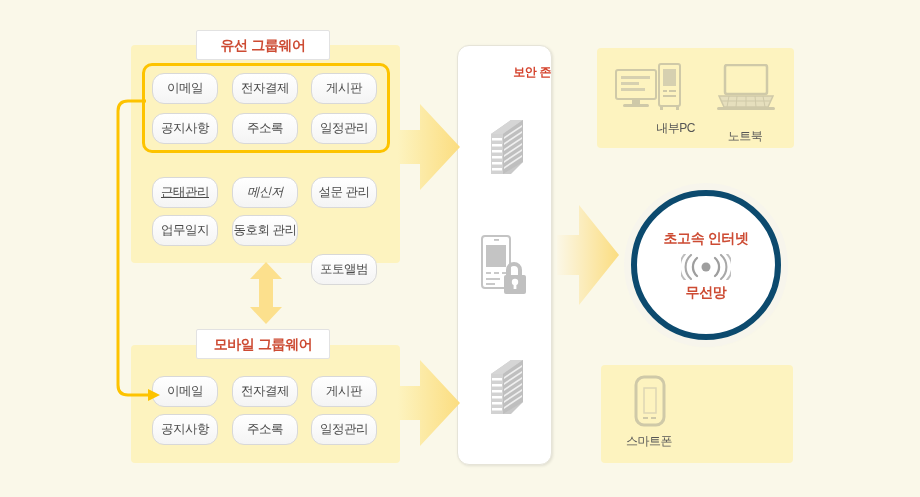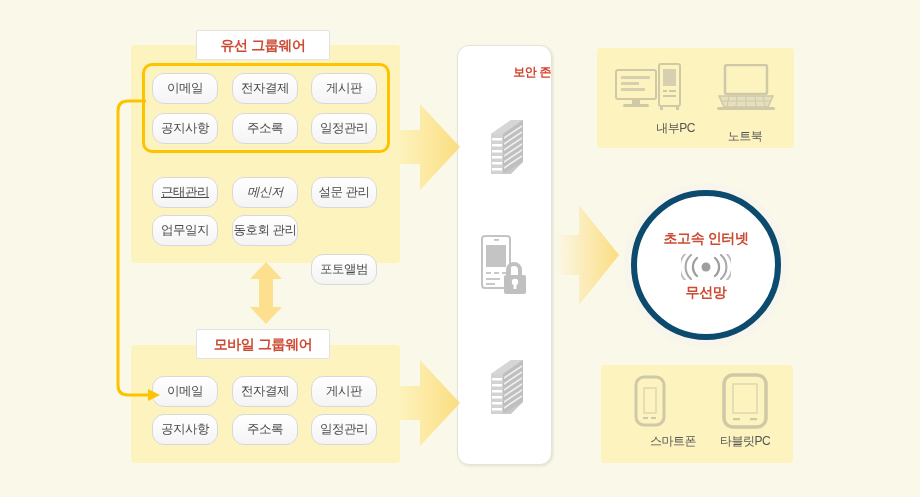--- a/index.html
+++ b/index.html
@@ -323,26 +323,17 @@
   </div>
 
   <div class="panel-yellow" style="left:601px; top:365px; width:192px; height:98px;">
     <div class="dev" style="left:0px; top:0px; width:96px; height:98px;">
       <svg style="position:absolute; left:33px; top:10px;" width="32" height="52" viewBox="0 0 32 52">
         <rect x="2" y="2" width="28" height="48" rx="8" fill="#fdf3bf" stroke="#cfc9a8" stroke-width="3"></rect>
         <path d="M 10 13 L 22 13 L 22 38 L 10 38 Z" fill="#fdf3bf" stroke="#ddd6b5" stroke-width="1.5"></path>
         <rect x="9" y="42" width="5" height="2" fill="#cfc9a8"></rect>
         <rect x="17" y="42" width="5" height="2" fill="#cfc9a8"></rect>
       </svg>
-      <div class="dev-label" style="top:68px;padding-left:24px;">스마트폰</div>
-    </div>
-    <div class="dev" style="left:96px; top:0px; width:96px; height:98px;">
-      <svg style="position:absolute; left:25px; top:8px;" width="46" height="56" viewBox="0 0 46 56">
-        <rect x="2" y="2" width="42" height="52" rx="9" fill="#fdf3bf" stroke="#cfc9a8" stroke-width="3.5"></rect>
-        <path d="M 11 11 L 35 11 L 35 40 L 11 40 Z" fill="#fdf3bf" stroke="#ddd6b5" stroke-width="1.5"></path>
-        <rect x="11" y="45" width="7" height="2.2" fill="#cfc9a8"></rect>
-        <rect x="28" y="45" width="7" height="2.2" fill="#cfc9a8"></rect>
-      </svg>
-      <div class="dev-label" style="top:68px;">타블릿PC</div>
+      <div class="dev-label" style="top:68px;">스마트폰</div>
     </div>
   </div>
 
 </div>
 
 </body></html>

